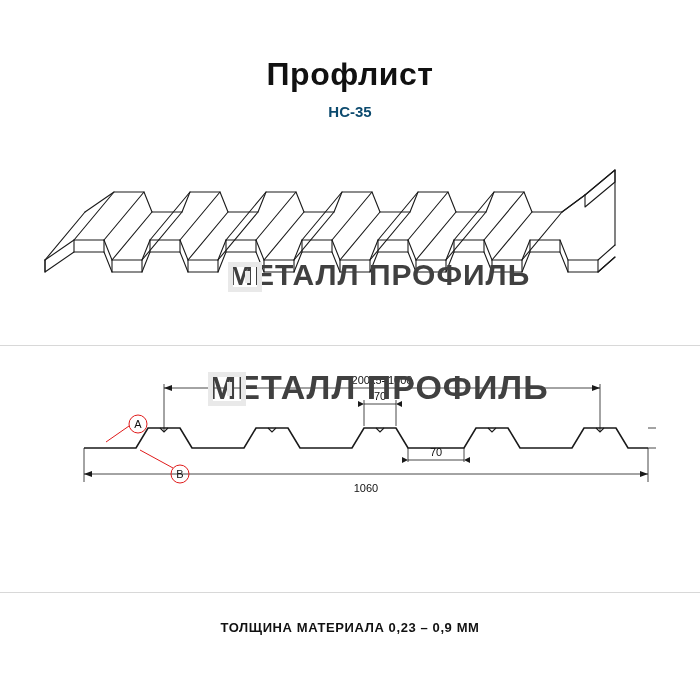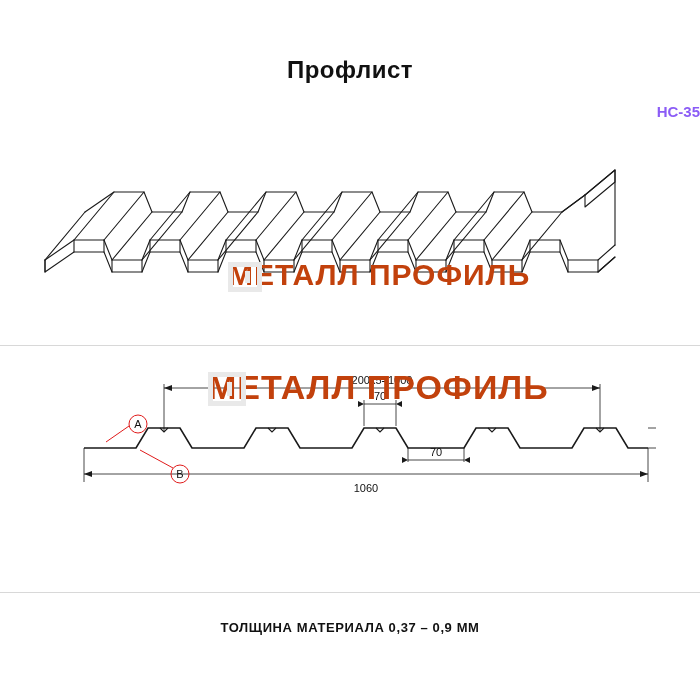--- a/index.html
+++ b/index.html
@@ -20,34 +20,34 @@
     inset: 0;
     width: 700px;
     height: 700px;
   }
   .title {
     position: absolute;
     top: 56px;
     left: 0;
     width: 700px;
     text-align: center;
-    font-size: 24px;
+    font-size: 32px;
     font-weight: bold;
     letter-spacing: 0.5px;
     color: #111111;
   }
   .subtitle {
     position: absolute;
     top: 103px;
     left: 0;
     width: 700px;
-    text-align: right;
+    text-align: center;
     font-size: 15px;
     font-weight: bold;
-    color: #8b5cf6;
+    color: #0c4a6e;
   }
   .divider {
     position: absolute;
     left: 0;
     width: 700px;
     height: 1px;
     background: #d8d8d8;
   }
   .divider.top { top: 345px; }
   .divider.bottom { top: 592px; }
@@ -73,21 +73,21 @@
     position: absolute;
     top: 370px;
     left: 76px;
     width: 580px;
     height: 200px;
   }
   .wm {
     position: absolute;
     pointer-events: none;
     user-select: none;
-    color: #c2410c;
+    color: #404040;
     font-weight: bold;
     white-space: nowrap;
   }
   .wm1 {
     top: 258px;
     left: 228px;
     font-size: 30px;
     letter-spacing: 1px;
   }
   .wm2 {
@@ -282,14 +282,14 @@
       <text x="62" y="58" text-anchor="middle" font-size="11" fill="#e01b1b">A</text>
       <text x="104" y="108" text-anchor="middle" font-size="11" fill="#e01b1b">B</text>
     </svg>
   </div>
 
   <div class="wm wm1">МЕТАЛЛ ПРОФИЛЬ</div>
   <div class="wm-logo wm-logo1"></div>
   <div class="wm wm2">МЕТАЛЛ ПРОФИЛЬ</div>
   <div class="wm-logo wm-logo2"></div>
 
-  <div class="footnote">ТОЛЩИНА МАТЕРИАЛА 0,37 – 0,9 ММ</div>
+  <div class="footnote">ТОЛЩИНА МАТЕРИАЛА 0,23 – 0,9 ММ</div>
 </div>
 
 </body></html>

